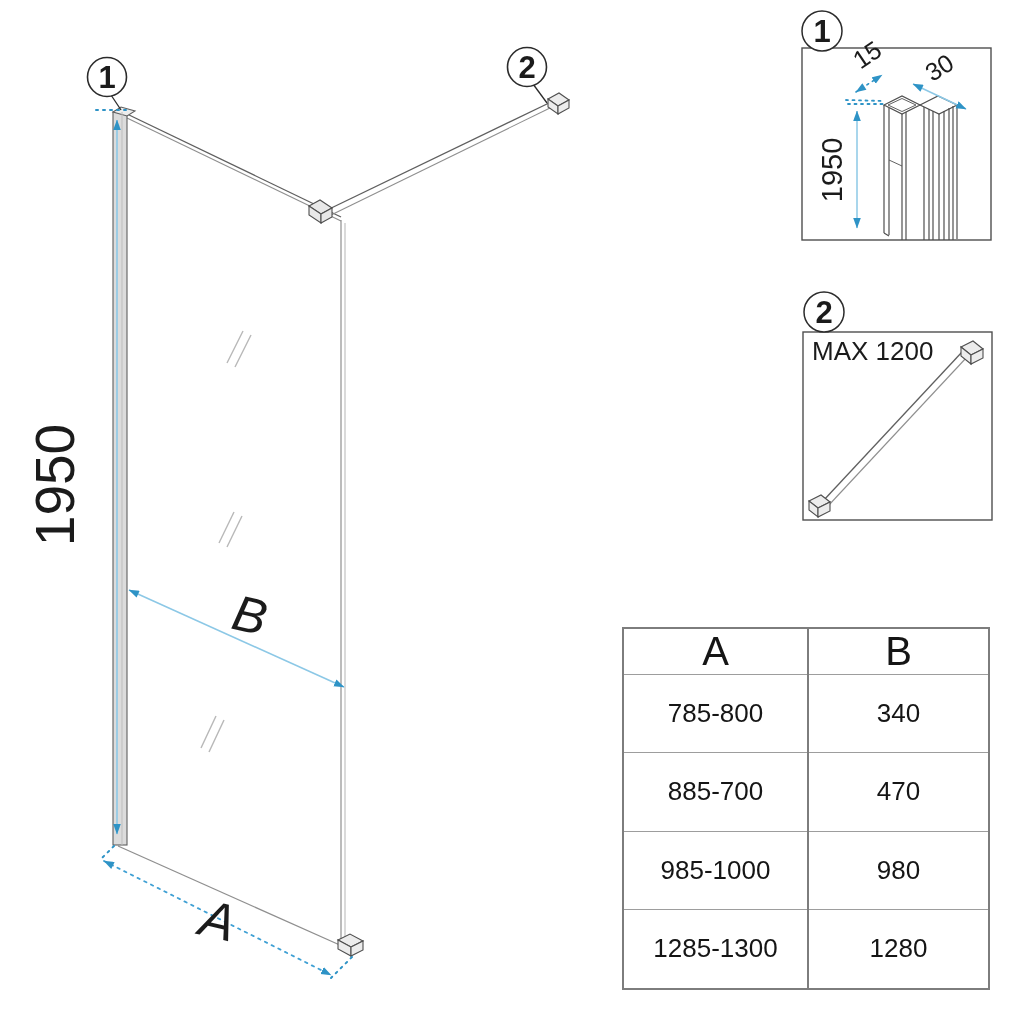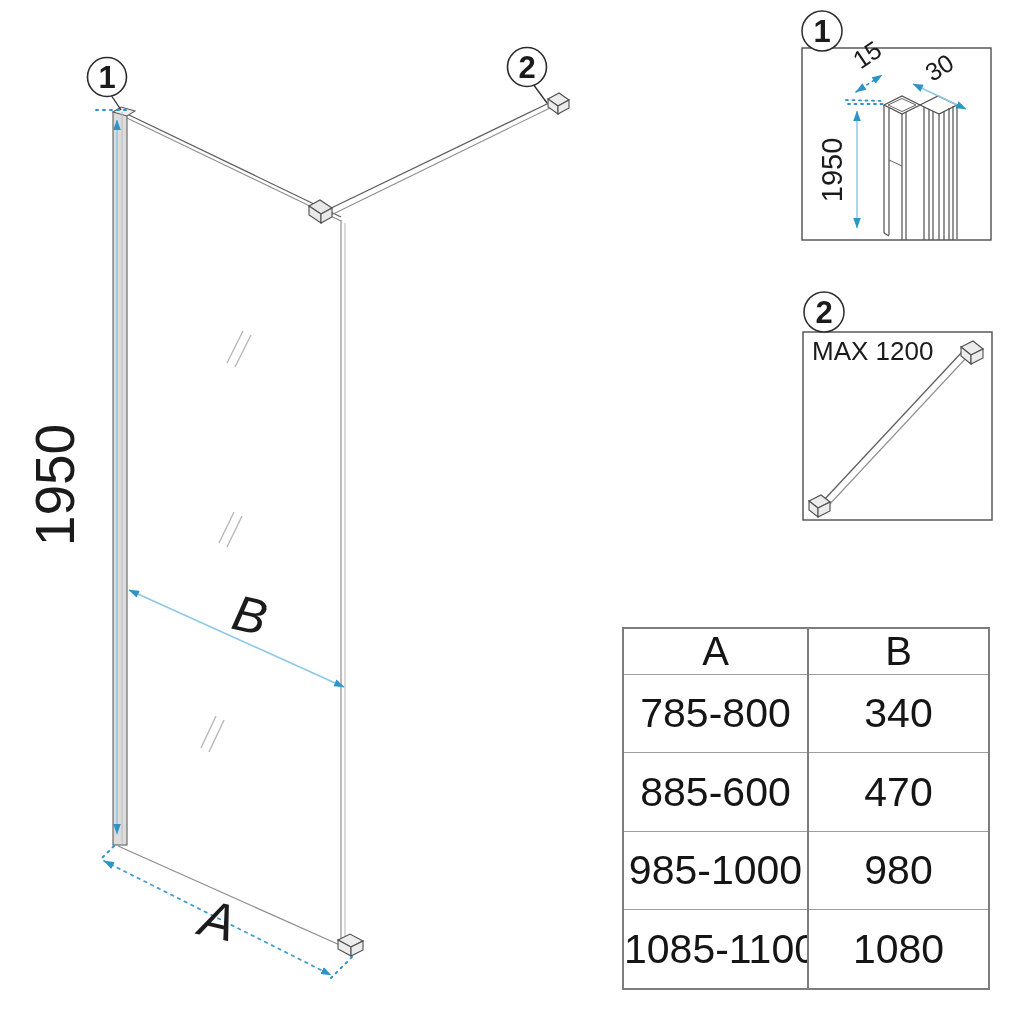--- a/index.html
+++ b/index.html
@@ -11,21 +11,21 @@
   .size-table{
     position:absolute;left:622px;top:627px;width:368px;height:363px;
     border-collapse:collapse;table-layout:fixed;background:#fff;
     border:2px solid #7d7d7d;
   }
   .size-table th,.size-table td{
     border:1px solid #9d9d9d;text-align:center;vertical-align:middle;
     padding:0;color:#151515;overflow:hidden;white-space:nowrap;
   }
   .size-table th{font-size:40px;font-weight:400;}
-  .size-table td{font-size:41px;font-weight:400;}
+  .size-table td{font-size:26px;font-weight:400;}
   .size-table th:first-child,.size-table td:first-child{border-right:2px solid #7d7d7d;}
   .size-table col.col-a{width:185px;}
 </style>
 </head>
 <body>
 
 <div class="stage">
 
 <svg width="1024" height="1024" viewBox="0 0 1024 1024">
   <defs>
@@ -188,26 +188,26 @@
         <th>A</th>
         <th>B</th>
       </tr>
     </thead>
     <tbody>
       <tr>
         <td>785-800</td>
         <td>340</td>
       </tr>
       <tr>
-        <td>885-600</td>
+        <td>885-700</td>
         <td>470</td>
       </tr>
       <tr>
         <td>985-1000</td>
         <td>980</td>
       </tr>
       <tr>
-        <td>1085-1100</td>
-        <td>1080</td>
+        <td>1285-1300</td>
+        <td>1280</td>
       </tr>
     </tbody>
   </table>
 </div>
 
 </body></html>

